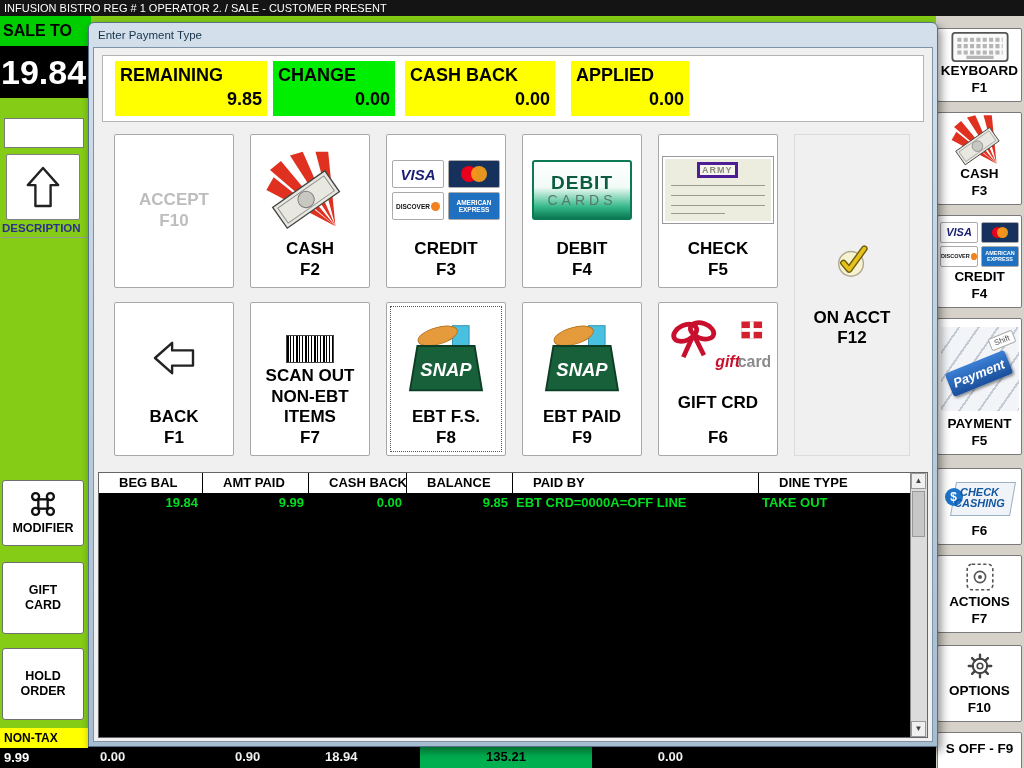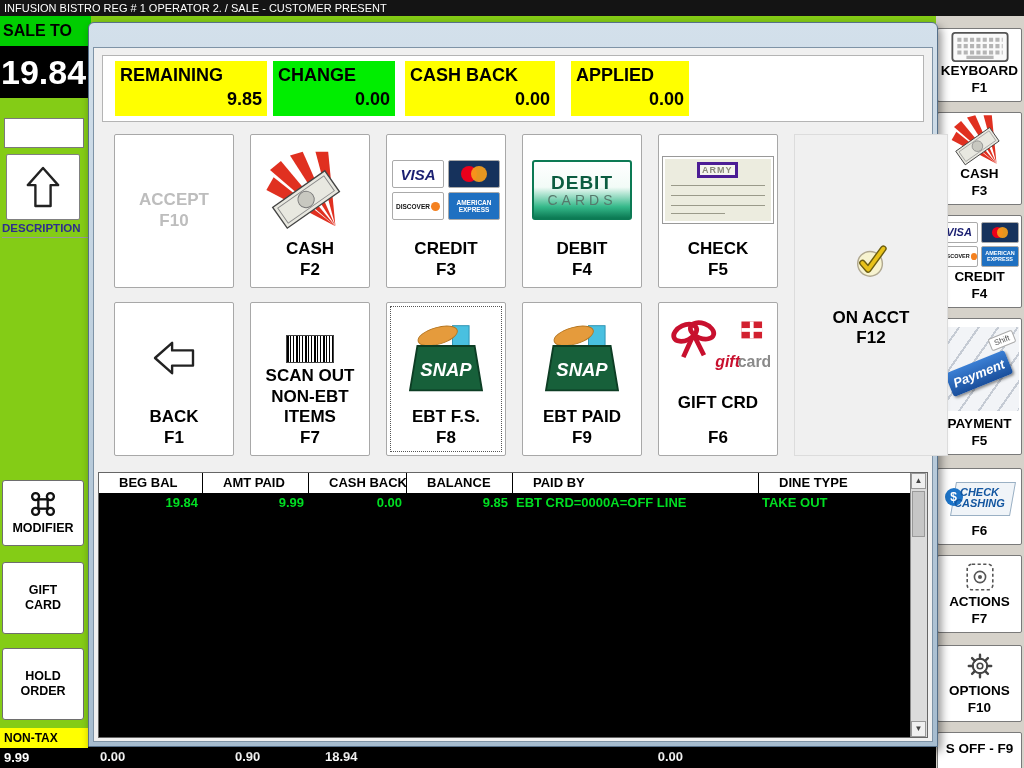--- a/index.html
+++ b/index.html
@@ -66,21 +66,21 @@
   .bg-yellow{background:#ffff00;}
   .bg-green{background:#00ee00;}
 
   .pay-btn{position:absolute;width:120px;height:154px;background:#fff;border:1px solid #a8a8a8;border-radius:2px;
     display:flex;flex-direction:column;align-items:center;justify-content:flex-end;padding:6px 2px 7px;cursor:pointer;box-sizing:border-box;}
   .pay-btn .icon-area{flex:1;display:flex;align-items:center;justify-content:center;width:100%;overflow:hidden;}
   .pay-label,.pay-fkey{font-weight:bold;font-size:17px;line-height:1.2;text-align:center;color:#000;}
   .pay-btn.disabled .pay-label,.pay-btn.disabled .pay-fkey{color:#bdbdbd;}
   .pay-btn.centered{justify-content:center;}
   .pay-btn.focused{outline:1px dotted #555;outline-offset:-5px;}
-  .onacct-btn{position:absolute;left:700px;top:86px;width:154px;height:322px;background:#f0f0f0;border:1px solid #dcdcdc;
+  .onacct-btn{position:absolute;left:700px;top:86px;width:116px;height:322px;background:#f0f0f0;border:1px solid #dcdcdc;
     display:flex;flex-direction:column;align-items:center;justify-content:center;gap:28px;cursor:pointer;box-sizing:border-box;}
 
   
   .cc-grid{display:grid;grid-template-columns:repeat(2,52px);grid-auto-rows:28px;gap:4px;justify-content:center;}
   .cc-grid.small{grid-template-columns:repeat(2,38px);grid-auto-rows:21px;gap:3px;}
   .cc{border:1px solid #aaa;background:#fff;display:flex;align-items:center;justify-content:center;overflow:hidden;border-radius:2px;}
   .cc-visa span{color:#1a1f71;font-weight:bold;font-style:italic;font-size:15px;}
   .cc-grid.small .cc-visa span{font-size:11px;}
   .cc-mc{background:#16325c;}
   .mc-c{width:16px;height:16px;border-radius:50%;display:inline-block;}
@@ -180,20 +180,21 @@
     <span style="width:50px;">HOLD ORDER</span>
   </div>
 
   <div class="nontax">NON-TAX</div>
   <div class="nontax-val">9.99</div>
 
   <div class="bottom-bar">
     <span class="bb-cell" style="left:12px;">0.00</span>
     <span class="bb-cell" style="left:147px;">0.90</span>
     <span class="bb-cell" style="left:237px;">18.94</span>
+    <span class="bb-cell bb-green" style="left:332px;width:172px;">135.21</span>
     <span class="bb-cell" style="left:545px;width:50px;text-align:right;">0.00</span>
   </div>
 
   <div class="sidebar">
 
     <div class="side-btn" style="top:12px;height:74px;">
       <div class="grow">
         <svg viewBox="0 0 64 34" width="58" height="32">
           <rect x="1.5" y="1.5" width="61" height="31" rx="3" fill="#fafafa" stroke="#555" stroke-width="2"></rect>
           <line x1="7" y1="9" x2="57" y2="9" stroke="#b5b5b5" stroke-width="4.5" stroke-dasharray="4.5 2.5"></line>
@@ -299,20 +300,23 @@
       <div class="sb-t">OPTIONS</div>
       <div class="sb-t">F10</div>
     </div>
 
     <div class="side-btn" style="top:716px;height:50px;justify-content:flex-start;padding-top:8px;">
       <div class="sb-t">S OFF - F9</div>
     </div>
   </div>
 
   <div class="dialog">
+    <div class="dlg-titlebar">
+      <span>Enter Payment Type</span>
+    </div>
     <div class="dlg-body">
 
       <div class="status-panel">
         <div class="status-box bg-yellow" style="left:12px;width:152px;">
           <div class="sb-label">REMAINING</div>
           <div class="sb-value">9.85</div>
         </div>
         <div class="status-box bg-green" style="left:170px;width:122px;">
           <div class="sb-label">CHANGE</div>
           <div class="sb-value">0.00</div>

